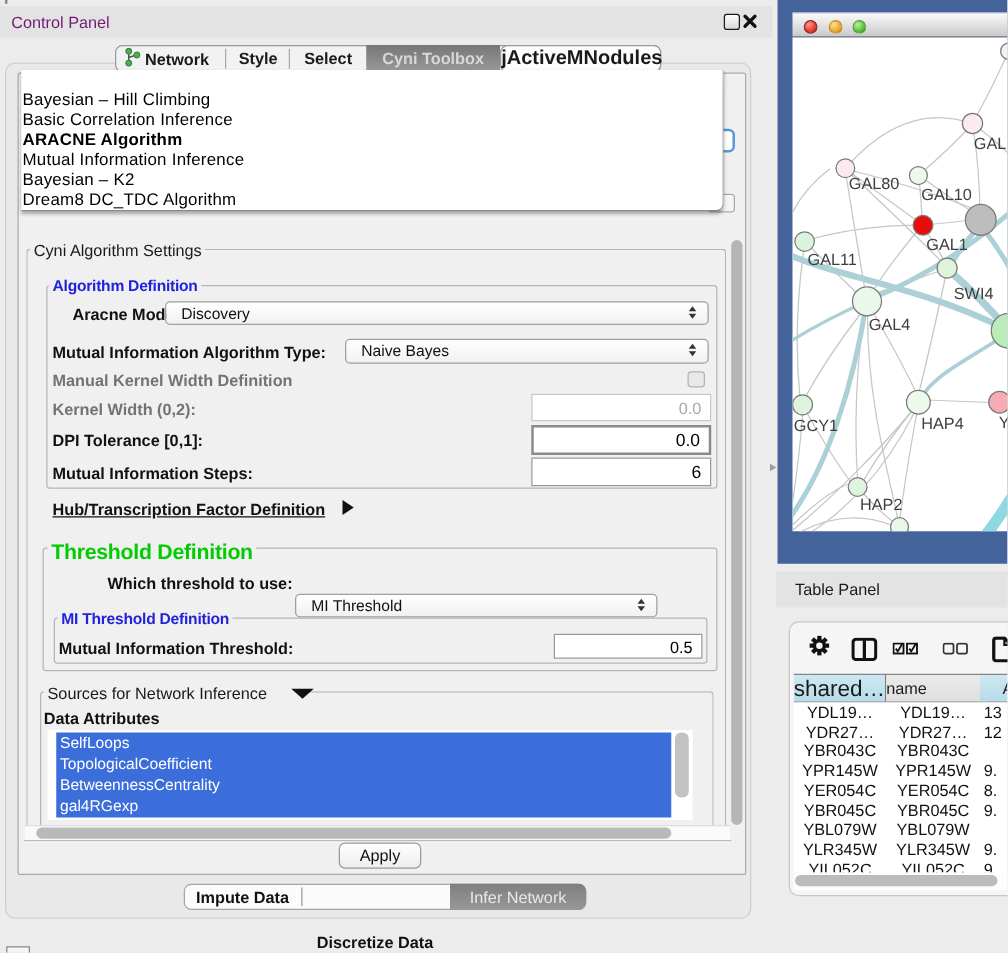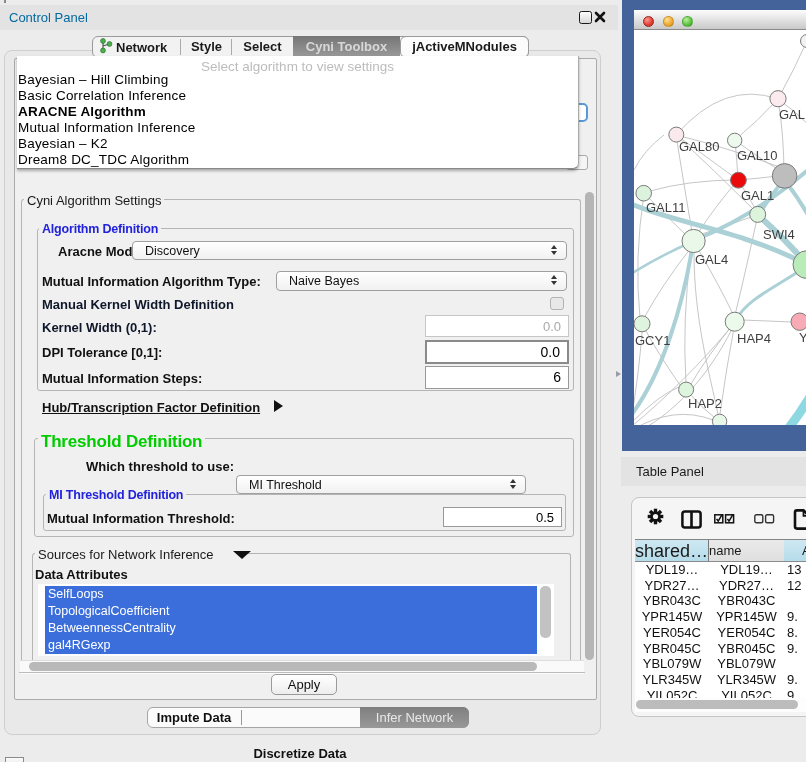--- a/index.html
+++ b/index.html
@@ -1,35 +1,35 @@
 <!DOCTYPE html>
 <html><head>
 <meta charset="utf-8">
 <style>
 html,body{margin:0;padding:0;}
 body{width:806px;height:762px;background:#ececec;font-family:"Liberation Sans",sans-serif;position:relative;overflow:hidden;}
 .abs{position:absolute;}
 .lbl{position:absolute;font-size:13px;font-weight:bold;color:#111;white-space:nowrap;}
-.glbl{position:absolute;font-size:13px;font-weight:bold;color:#0f172a;white-space:nowrap;}
+.glbl{position:absolute;font-size:13px;font-weight:bold;color:#737373;white-space:nowrap;}
 .gtitle{position:absolute;font-size:13px;color:#1a1a1a;white-space:nowrap;background:#f0f0f0;padding:0 3px;}
 .combo{position:absolute;background:linear-gradient(#ffffff,#f1f1f1);border:1px solid #9f9f9f;border-radius:4px;box-sizing:border-box;}
 .combo .ct{position:absolute;left:12px;top:2px;font-size:12.5px;color:#111;}
 .arrows{position:absolute;width:7px;}
 .arrows .up{width:0;height:0;border-left:3.5px solid transparent;border-right:3.5px solid transparent;border-bottom:4.5px solid #333;margin-bottom:2px;}
 .arrows .dn{width:0;height:0;border-left:3.5px solid transparent;border-right:3.5px solid transparent;border-top:4.5px solid #333;}
 .tfield{position:absolute;background:#fff;box-sizing:border-box;font-size:13px;text-align:right;padding-right:7px;}
 .gbox{position:absolute;border:1px solid #b5b5b5;border-radius:3px;box-sizing:border-box;}
 </style>
 </head>
 <body>
 
 <div class="abs" style="left:4px;top:0;width:2px;height:3px;background:#888;"></div>
 
 <div class="abs" style="left:0;top:5px;width:618px;height:25px;background:#e3e3e3;">
-  <div class="abs" style="left:9px;top:5px;font-size:13px;color:#0369a1;">Control Panel</div>
+  <div class="abs" style="left:9px;top:5px;font-size:13px;color:#701a75;">Control Panel</div>
   <div class="abs" style="left:579px;top:6px;width:11px;height:11px;border:1.6px solid #1a1a1a;border-radius:2.5px;background:linear-gradient(#fdfdfd,#d8d8d8);"></div>
   <svg class="abs" style="left:593px;top:5px;" width="14" height="14" viewBox="0 0 14 14">
     <path d="M3 3 L11 11 M11 3 L3 11" stroke="#111" stroke-width="2.6" stroke-linecap="round"></path>
   </svg>
 </div>
 
 <div class="abs" style="left:4px;top:50px;width:597px;height:685px;background:#e9e9e9;border:1px solid #cfcfcf;border-radius:8px;box-sizing:border-box;"></div>
 
 <div class="abs" style="left:14px;top:58px;width:583px;height:642px;background:#f0f0f0;border:1px solid #ababab;border-radius:2px;box-sizing:border-box;"></div>
 
@@ -53,21 +53,21 @@
   <div class="ct">Naive Bayes</div>
   <div class="arrows" style="right:8px;top:3px;">
       <div class="up"></div>
       <div class="dn"></div>
     </div>
 </div>
 
 <div class="glbl" style="left:42px;top:297px;">Manual Kernel Width Definition</div>
 <div class="abs" style="left:550px;top:297px;width:14px;height:13px;background:#e8e8e8;border:1px solid #b2b2b2;border-radius:3px;box-sizing:border-box;"></div>
 
-<div class="glbl" style="left:42px;top:320px;">Kernel Width (0,1):</div>
+<div class="glbl" style="left:42px;top:320px;">Kernel Width (0,2):</div>
 <div class="tfield" style="left:425px;top:315px;width:144px;height:22px;border:1px solid #c6c6c6;color:#a8a8a8;line-height:21px;">0.0</div>
 
 <div class="lbl" style="left:42px;top:345px;">DPI Tolerance [0,1]:</div>
 <div class="tfield" style="left:425px;top:340px;width:144px;height:24px;border:2px solid #8a8a8a;color:#000;line-height:20px;font-size:14px;">0.0</div>
 
 <div class="lbl" style="left:42px;top:371px;">Mutual Information Steps:</div>
 <div class="tfield" style="left:425px;top:366px;width:144px;height:23px;border:1px solid #999;color:#000;line-height:21px;font-size:14px;">6</div>
 
 <div class="lbl" style="left:42px;top:400px;text-decoration:underline;">Hub/Transcription Factor Definition</div>
 <div class="abs" style="left:274px;top:400px;width:0;height:0;border-top:6px solid transparent;border-bottom:6px solid transparent;border-left:9px solid #111;"></div>
@@ -125,27 +125,26 @@
   <circle cx="4" cy="3" r="2.4" fill="#4caf50" stroke="#2e7d32" stroke-width="0.8"></circle>
   <circle cx="4" cy="12.5" r="2.4" fill="#4caf50" stroke="#2e7d32" stroke-width="0.8"></circle>
   <circle cx="10.5" cy="6" r="2.4" fill="#4caf50" stroke="#2e7d32" stroke-width="0.8"></circle>
 </svg>
 <div class="abs" style="left:116px;top:40px;font-size:13px;font-weight:bold;color:#1a1a1a;">Network</div>
 <div class="abs" style="left:180px;top:39px;width:1px;height:16px;background:#aaa;"></div>
 <div class="abs" style="left:181px;top:36px;width:51px;height:22px;font-size:13px;font-weight:bold;color:#1a1a1a;text-align:center;line-height:22px;">Style</div>
 <div class="abs" style="left:231px;top:39px;width:1px;height:16px;background:#aaa;"></div>
 <div class="abs" style="left:232px;top:36px;width:61px;height:22px;font-size:13px;font-weight:bold;color:#1a1a1a;text-align:center;line-height:22px;">Select</div>
 <div class="abs" style="left:293px;top:36px;width:107px;height:22px;background:linear-gradient(#767676,#9b9b9b);font-size:13px;font-weight:bold;color:#d8d8d8;text-align:center;line-height:22px;">Cyni Toolbox</div>
-<div class="abs" style="left:400px;top:36px;width:129px;height:22px;background:#fcfcfc;border:1px solid #9a9a9a;border-radius:6px;box-sizing:border-box;font-size:13px;font-weight:bold;color:#1a1a1a;text-align:center;line-height:20px;">jActiveMNodules</div>
+<div class="abs" style="left:400px;top:36px;width:129px;height:22px;background:#fcfcfc;border:1px solid #9a9a9a;border-radius:6px;box-sizing:border-box;font-size:16px;font-weight:bold;color:#1a1a1a;text-align:center;line-height:20px;">jActiveMNodules</div>
 
 <div class="abs" style="left:570px;top:103px;width:18px;height:19px;border:2.5px solid #5999d8;border-radius:5px;background:#fff;box-sizing:border-box;"></div>
 <div class="abs" style="left:566px;top:155px;width:22px;height:15px;border:1px solid #aaa;border-radius:3px;background:#f5f5f5;box-sizing:border-box;"></div>
 
 <div class="abs" style="left:17px;top:56px;width:561px;height:112px;background:#fff;border-bottom:1px solid #888;border-right:1px solid #aaa;border-radius:0 0 6px 0;box-shadow:0 2px 3px rgba(0,0,0,0.3);">
-  <div style="position:absolute;left:0;top:3px;width:100%;text-align:center;font-size:13.5px;color:#bcbcbc;">Select algorithm to view settings</div>
   <div style="position:absolute;left:1px;top:16px;font-size:13.5px;letter-spacing:0.2px;color:#000;line-height:16px;">
     Bayesian – Hill Climbing<br>
     Basic Correlation Inference<br>
     <b>ARACNE Algorithm</b><br>
     Mutual Information Inference<br>
     Bayesian – K2<br>
     Dream8 DC_TDC Algorithm
   </div>
 </div>
 

